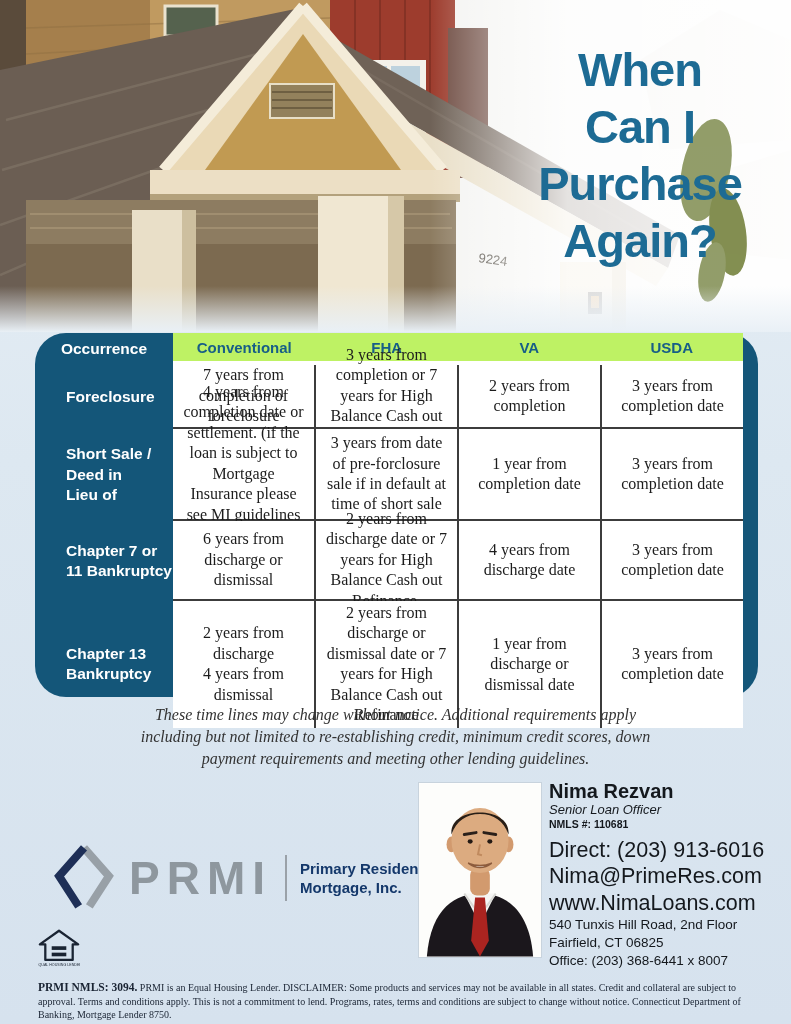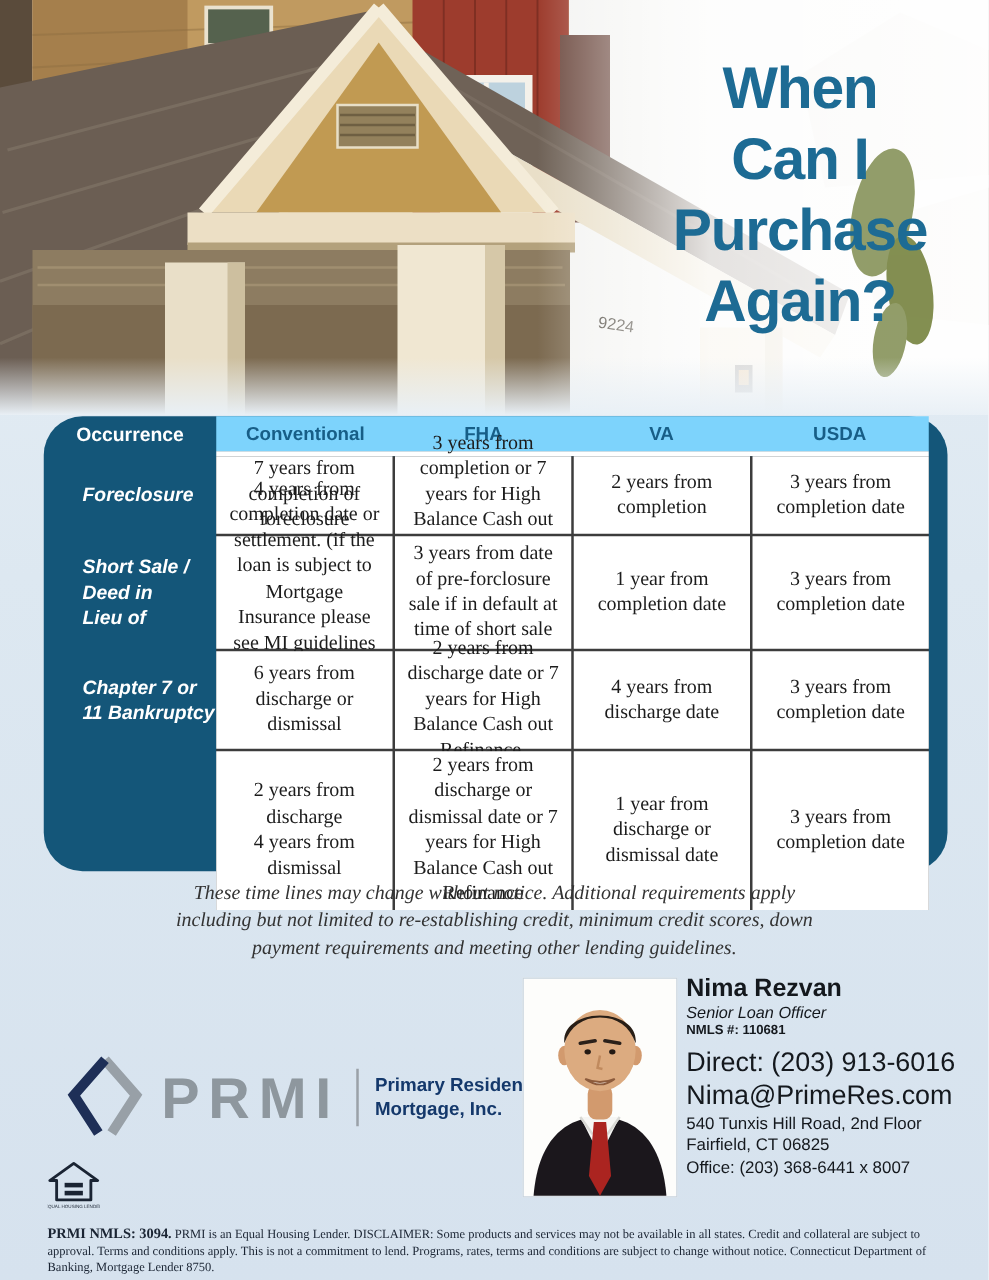--- a/index.html
+++ b/index.html
@@ -14,23 +14,23 @@
         color:#1d6b94;font-weight:bold;font-size:47px;line-height:1.21;letter-spacing:-1px;}
 
   
   .wtable{position:absolute;left:35px;top:333px;width:723px;height:364px;
         background:#145679;border-radius:31px;box-sizing:border-box;
         padding:0 15px 13px 0;display:grid;grid-template-columns:138px 1fr;}
   .left-col{display:grid;grid-template-rows:32px 64px 92px 80px 1fr;}
   .corner-header{display:flex;align-items:center;justify-content:center;
         color:#fff;font-weight:bold;font-size:15.5px;}
   .row-label{display:flex;align-items:center;padding-left:31px;color:#fff;
-        font-weight:bold;font-size:15.5px;line-height:1.32;white-space:pre-line;font-style:italic;}
+        font-weight:bold;font-size:15.5px;line-height:1.32;white-space:pre-line;}
   .right-area{display:flex;flex-direction:column;}
-  .col-headers{height:28px;background:#7dd3fc;display:grid;grid-template-columns:repeat(4,1fr);}
+  .col-headers{height:28px;background:#bef264;display:grid;grid-template-columns:repeat(4,1fr);}
   .col-header{display:flex;align-items:center;justify-content:center;
         color:#175e87;font-weight:bold;font-size:15px;}
   .gap-strip{height:4px;background:#ffffff;}
   .body-grid{flex:1;display:grid;grid-template-columns:repeat(4,1fr);
         grid-template-rows:62px 90px 78px 1fr;gap:2px;background:#3c3c3c;}
   .cell{background:#ffffff;display:flex;align-items:center;justify-content:center;
         text-align:center;padding:2px 9px;font-family:"Liberation Serif",serif;
         font-size:16px;line-height:1.28;color:#1c1c1c;white-space:pre-line;}
 
   
@@ -151,20 +151,22 @@
 
   <div class="wtable">
     <div class="left-col">
       <div class="corner-header">Occurrence</div>
       <div class="row-label">Foreclosure</div>
       <div class="row-label">Short Sale /
 Deed in
 Lieu of</div>
       <div class="row-label">Chapter 7 or
 11 Bankruptcy</div>
+      <div class="row-label">Chapter 13
+Bankruptcy</div>
     </div>
     <div class="right-area">
       <div class="col-headers">
         <div class="col-header">Conventional</div>
         <div class="col-header">FHA</div>
         <div class="col-header">VA</div>
         <div class="col-header">USDA</div>
       </div>
       <div class="gap-strip"></div>
       <div class="body-grid">
@@ -225,20 +227,21 @@
       <path d="M50,81 Q62,90 74,81 Q62,86 50,81 Z" fill="#f1e9e0" stroke="#8c5b3c" stroke-width="1.5"></path>
     </svg>
   </div>
 
   <div class="contact-info">
     <div class="agent-name">Nima Rezvan</div>
     <div class="agent-title">Senior Loan Officer</div>
     <div class="agent-nmls">NMLS #: 110681</div>
     <div class="agent-big">Direct: (203) 913-6016</div>
     <div class="agent-big">Nima@PrimeRes.com</div>
+    <div class="agent-big">www.NimaLoans.com</div>
     <div class="agent-addr">540 Tunxis Hill Road, 2nd Floor</div>
     <div class="agent-addr">Fairfield, CT 06825</div>
     <div class="agent-addr">Office: (203) 368-6441 x 8007</div>
   </div>
 
   <div class="fineprint">
     <svg width="42" height="42" viewBox="0 0 46 44">
       <path d="M23,2 L44,17 H38 V34 H8 V17 H2 Z" fill="none" stroke="#1a2433" stroke-width="2.5" stroke-linejoin="round"></path>
       <rect x="15" y="19" width="16" height="4" fill="#1a2433"></rect>
       <rect x="15" y="26" width="16" height="4" fill="#1a2433"></rect>

